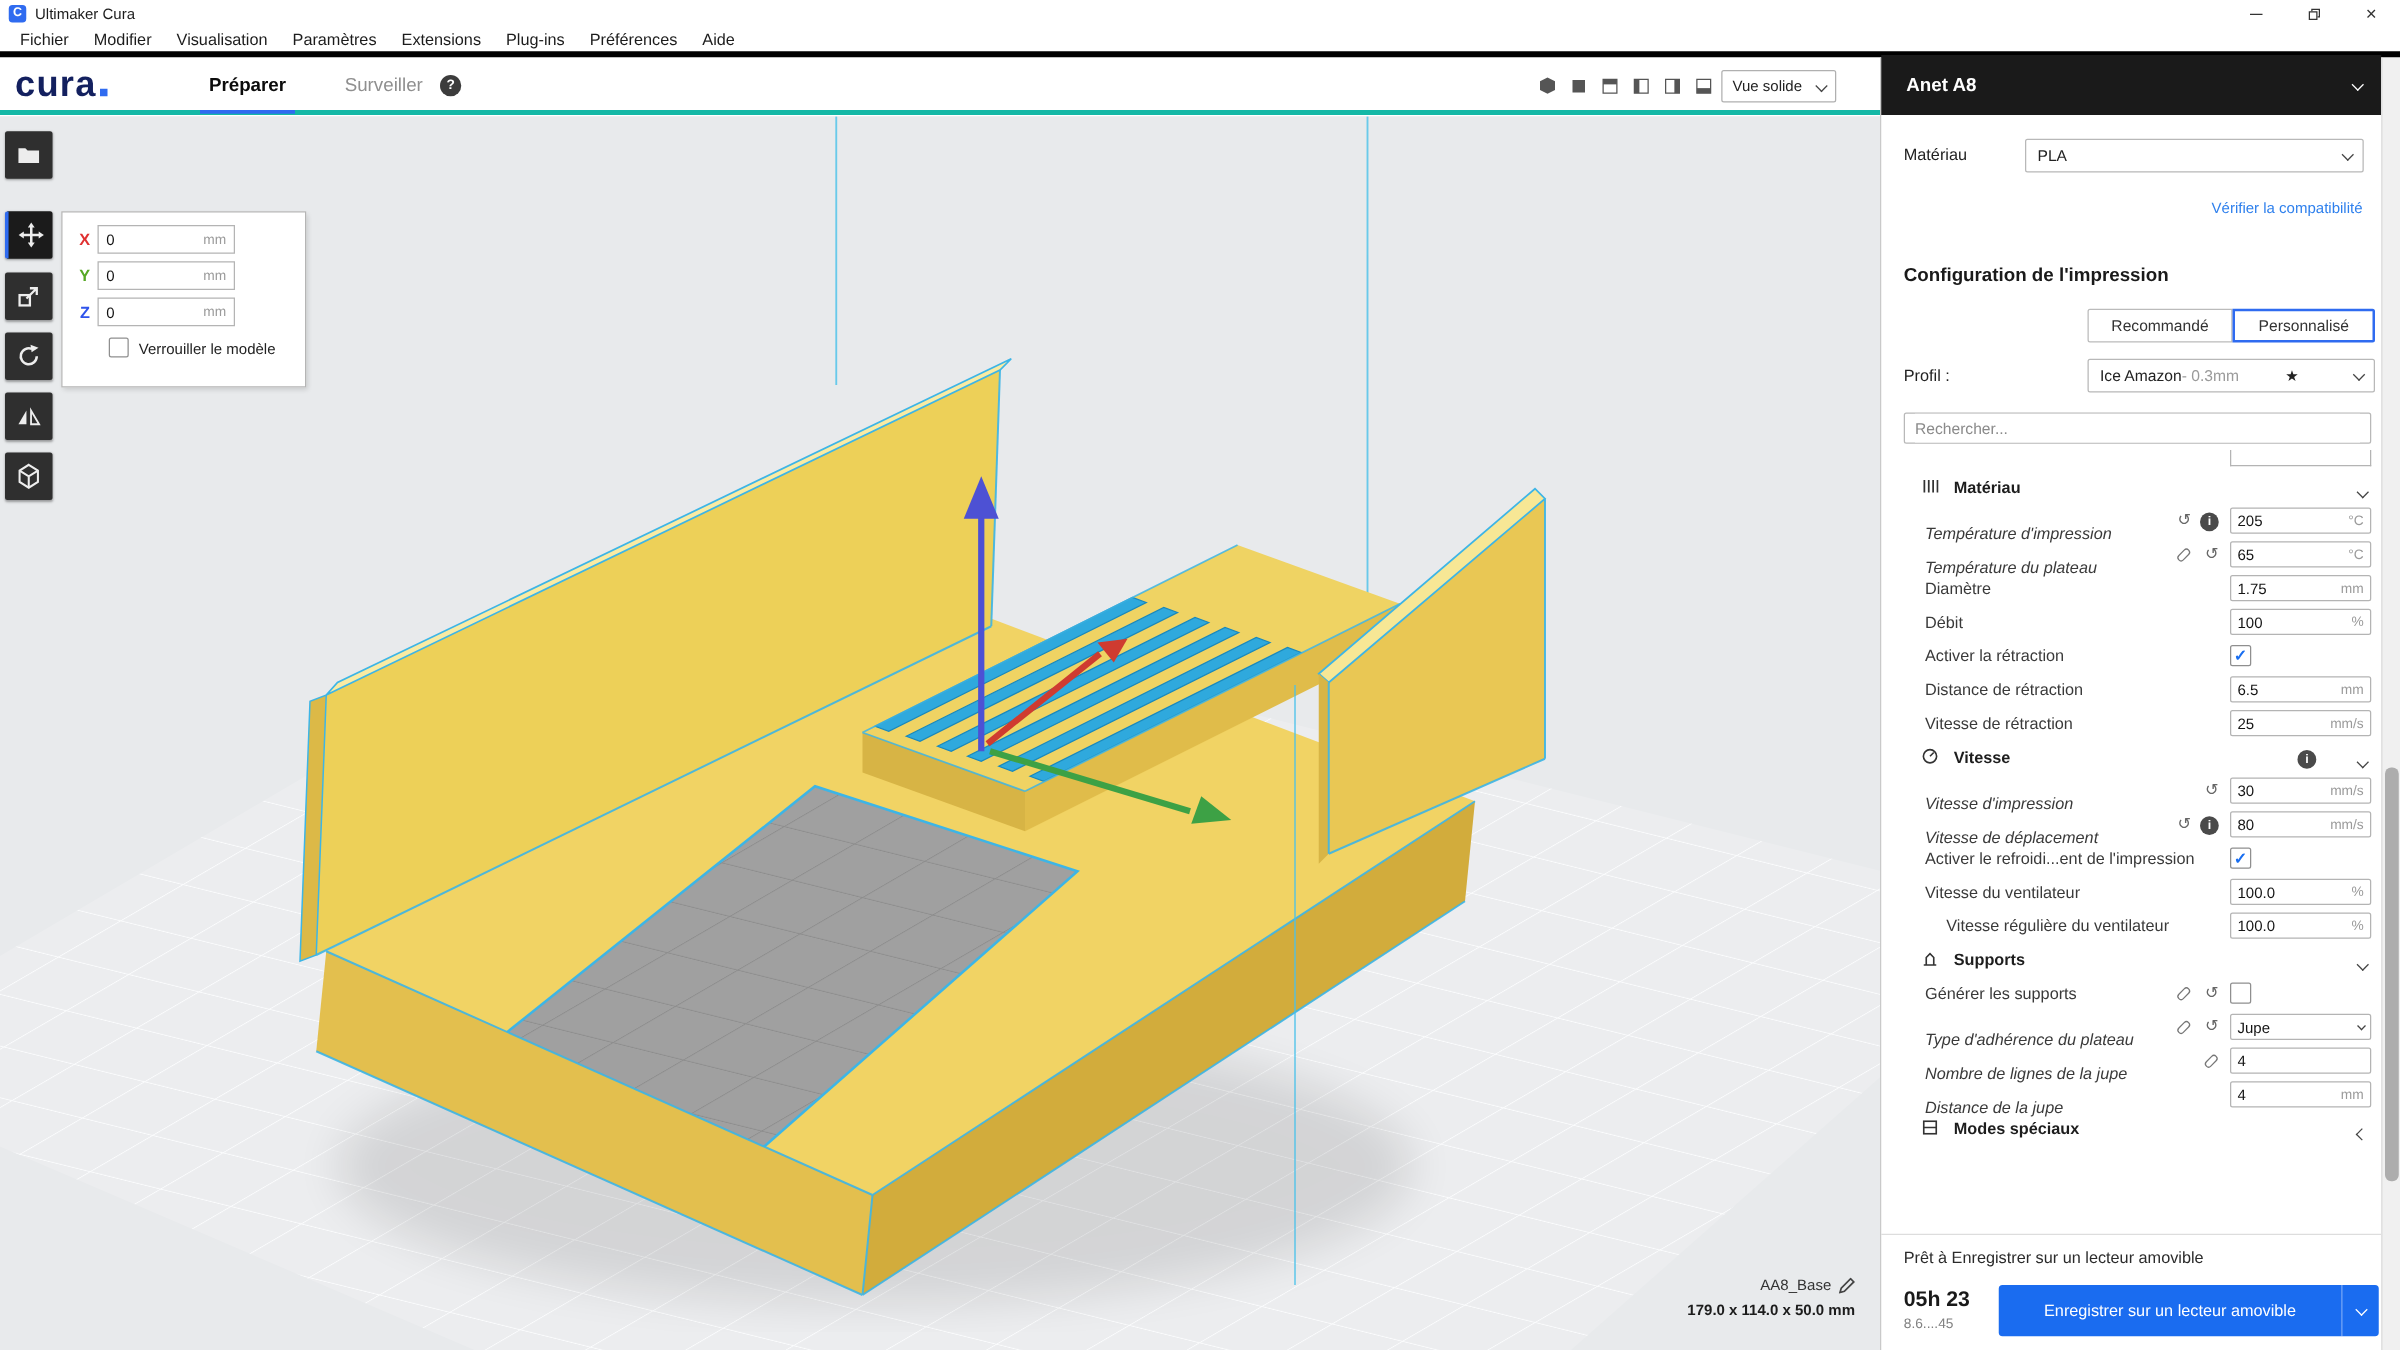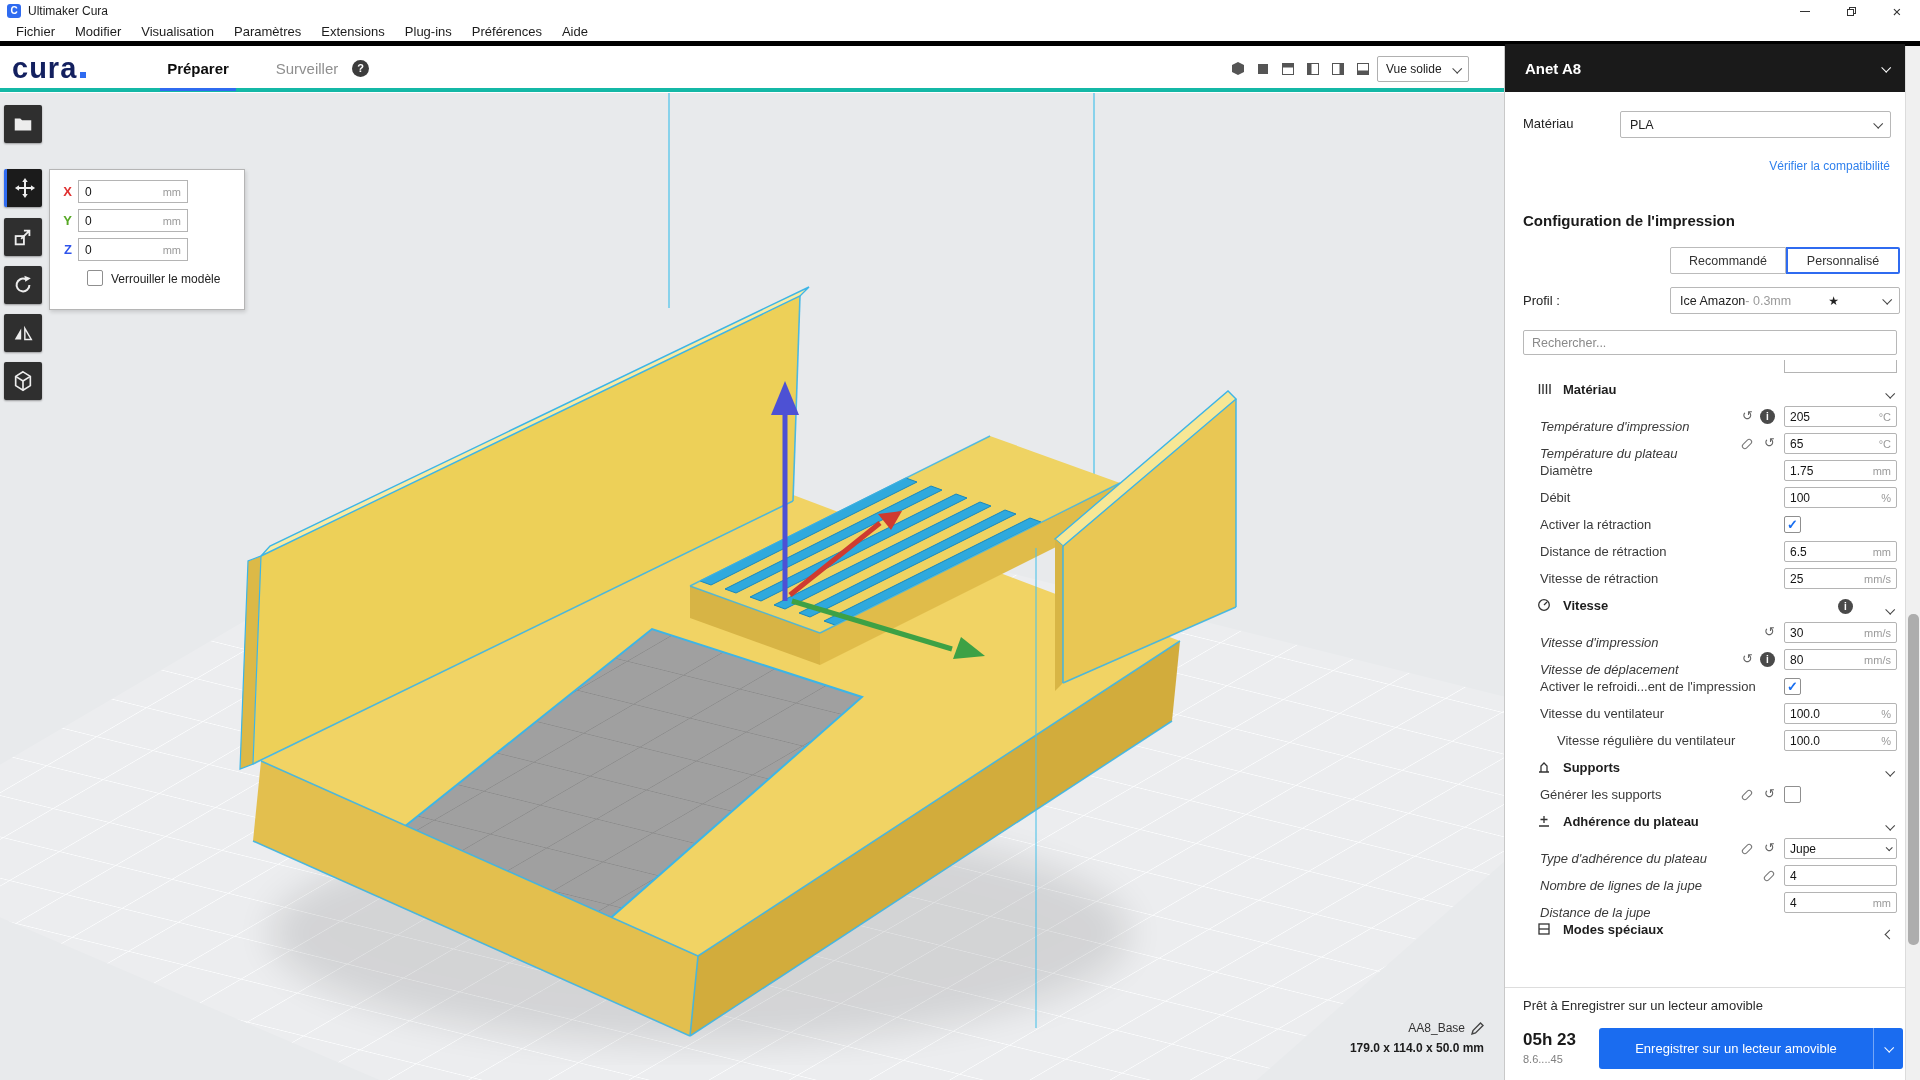--- a/index.html
+++ b/index.html
@@ -531,27 +531,20 @@
         <span class="chevslot"><span class="chev"></span></span>
       </div>
 
       <div class="s-row">
         <span class="f-label">Générer les supports</span>
         <span class="ric a"><span class="lic"></span></span>
         <span class="ric b">↺</span>
         <span class="cbox"><span></span></span>
       </div>
 
-      <div class="s-row">
-        <svg class="sec-icon" width="14" height="14" viewBox="0 0 14 14">
-            <path d="M7 2v7M3.5 5.5h7M2 12h10" stroke="#333" stroke-width="1.3"></path>
-          </svg>
-        <span class="sec-label">Adhérence du plateau</span>
-        <span class="chevslot"><span class="chev"></span></span>
-      </div>
 
       <div class="s-row">
         <span class="f-label it">Type d'adhérence du plateau</span>
         <span class="ric a"><span class="lic"></span></span>
         <span class="ric b">↺</span>
         <span class="val-box">
           <span class="dd-text">Jupe</span>
           <span class="chev tiny"></span>
         </span>
       </div>

